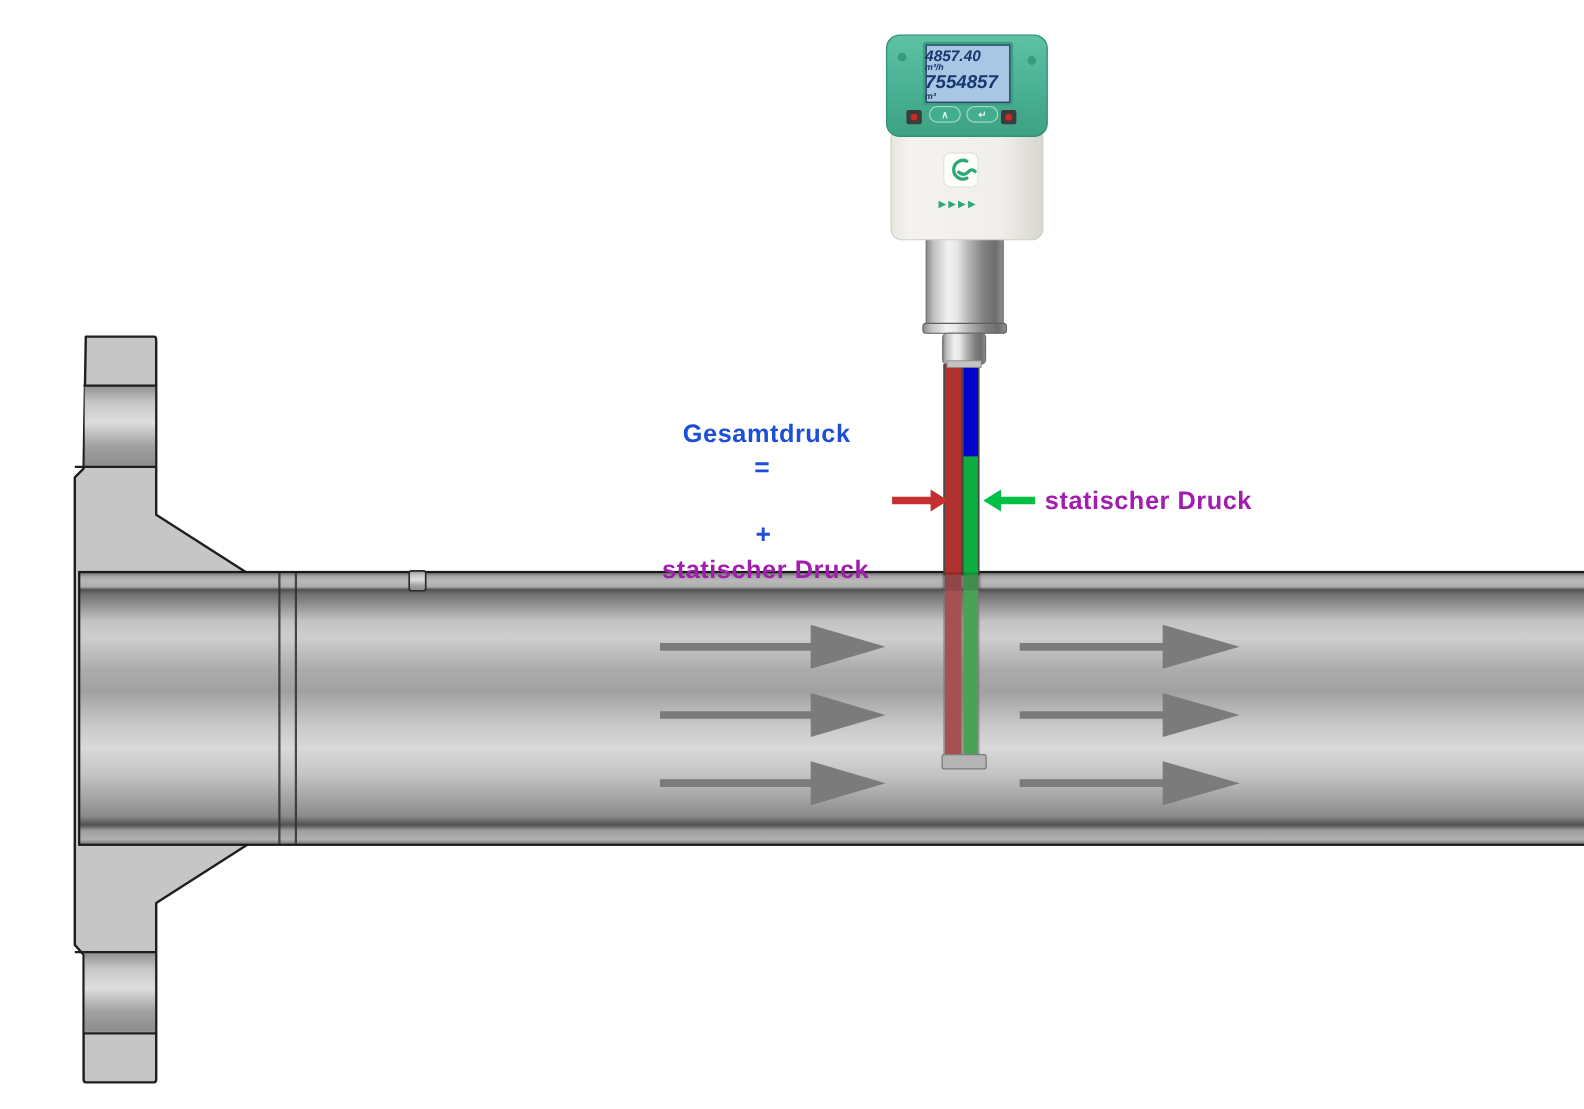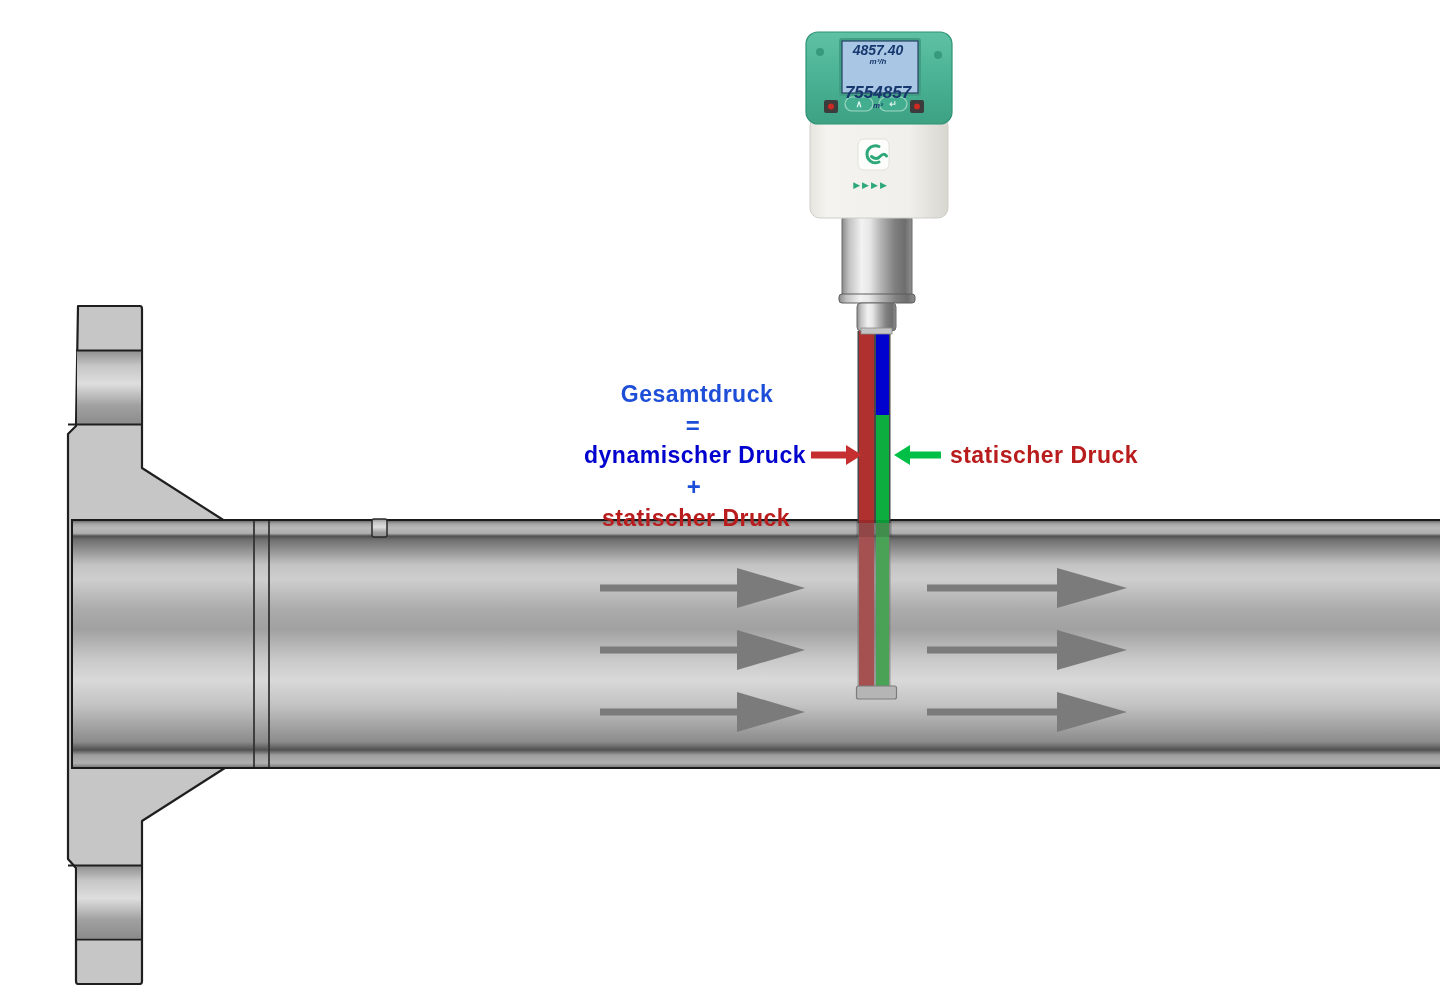--- a/index.html
+++ b/index.html
@@ -14,34 +14,34 @@
   .ann{
     position:absolute;
     transform:translate(-50%,-50%);
     font-weight:bold;
     font-size:23px;
     white-space:nowrap;
     letter-spacing:0.5px;
   }
   .ann-red{color:#1d4ed8;}
   .ann-blue{color:#0202ce;}
-  .ann-green{color:#b91c1c;}
+  .ann-green{color:#a21caf;}
   .op{font-size:24px;}
   #display-text{
     position:absolute;
     left:841px;top:43px;width:74px;height:50px;
-    text-align:center;
+    text-align:left;
     color:#17386e;
     font-weight:bold;
     font-style:italic;
     line-height:1;
   }
   #display-text .v1{font-size:14px;display:block;}
   #display-text .u{font-size:8px;display:block;margin-top:1px;}
-  #display-text .v2{font-size:17px;display:block;margin-top:18px;}
+  #display-text .v2{font-size:17px;display:block;margin-top:0;}
   #nav-arrows{
     position:absolute;
     left:844px;top:180px;width:54px;
     text-align:center;
     color:#2ea878;
     font-size:9px;
     letter-spacing:2px;
     white-space:nowrap;
   }
   .btn-glyph{
@@ -199,18 +199,17 @@
     <span class="u">m³</span>
   </div>
 
   <div class="btn-glyph" style="left:845px;top:97px;">∧</div>
   <div class="btn-glyph" style="left:879px;top:97px;">↵</div>
 
   <div id="nav-arrows">▶▶▶▶</div>
 
   <div class="ann ann-red" style="left:697px;top:394px;">Gesamtdruck</div>
   <div class="ann ann-red op" style="left:693px;top:426px;">=</div>
-  <div class="ann ann-blue" style="left:695px;top:455px;">dynamischer Druck</div>
   <div class="ann ann-red op" style="left:694px;top:487px;">+</div>
   <div class="ann ann-green" style="left:696px;top:518px;">statischer Druck</div>
   <div class="ann ann-green" style="left:1044px;top:455px;">statischer Druck</div>
 
 </div>
 
 </body></html>

